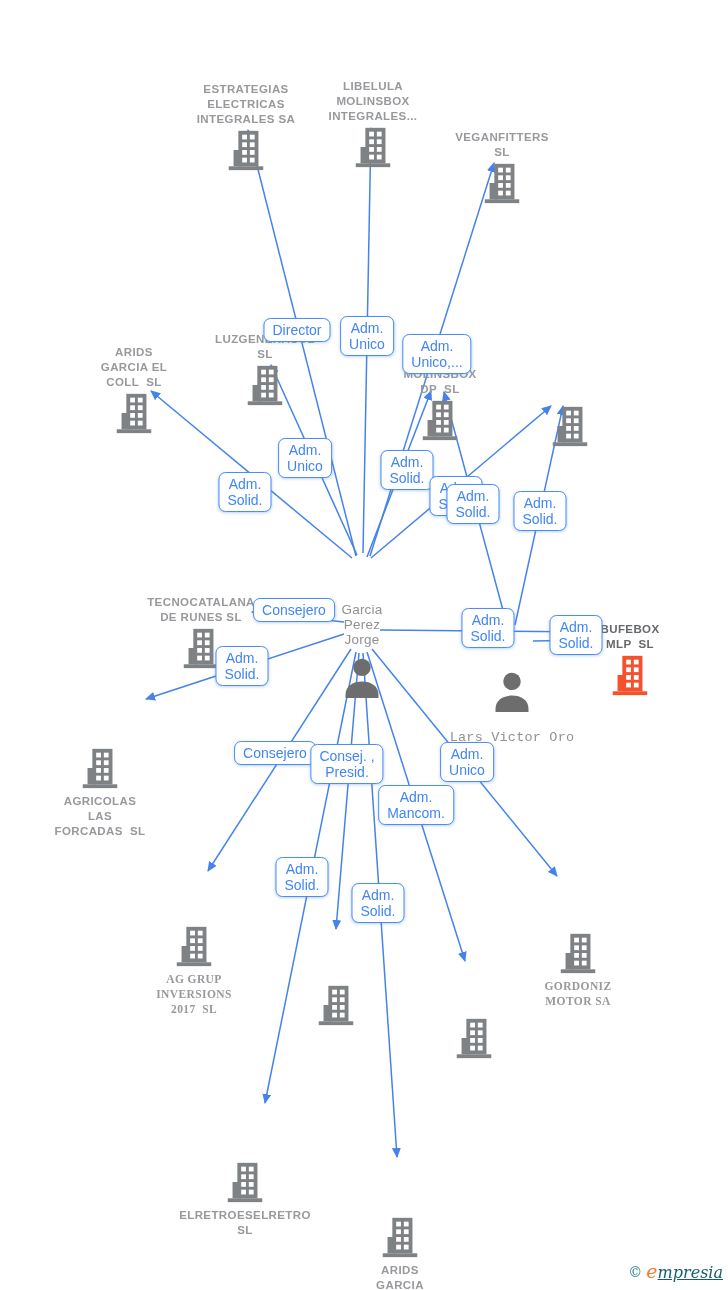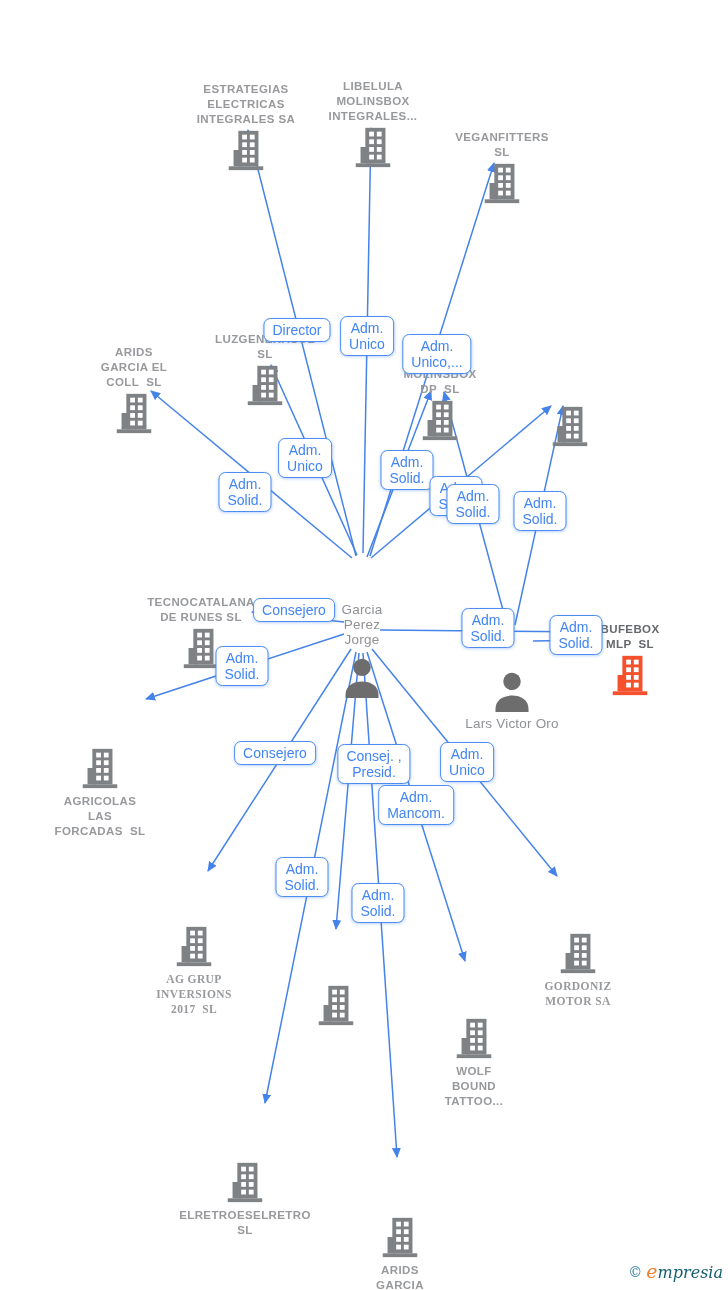--- a/index.html
+++ b/index.html
@@ -14,21 +14,21 @@
   .nname.hl{color:#64676b;}
   .nname.person{font-weight:normal;font-size:13.5px;letter-spacing:.2px;color:#8f9194;}
   .elabel{position:absolute;transform:translate(-50%,-50%);white-space:pre;text-align:center;
           background:#fff;border:1.5px solid #4d8df0;border-radius:7px;
           padding:3px 8px;font-size:14px;line-height:16px;color:#4285f4;
           box-shadow:0 1px 3px rgba(66,133,244,.35);}
   #footer{position:absolute;right:5px;top:1260px;z-index:4;font-family:"DejaVu Serif",serif;
           font-style:italic;font-size:16px;}
   #footer .copy{color:#2b7f9b;font-style:normal;font-size:14px;margin-right:4px;vertical-align:1px;}
   #footer .brand-e{color:#ef7e2e;font-size:19px;}
-  #footer .brand-rest{color:#155e70;}
+  #footer .brand-rest{color:#155e70;text-decoration:underline;}
 </style>
 </head>
 <body>
 
 <div id="canvas">
   <svg id="edges" width="728" height="1290">
     <defs>
       <marker id="arrh" markerWidth="10" markerHeight="9" refX="9" refY="4.5" orient="auto" markerUnits="userSpaceOnUse">
         <path d="M0,0 L10,4.5 L0,9 Z" fill="#4583ea"></path>
       </marker>
@@ -284,23 +284,20 @@
             <rect x="20" y="8" width="5" height="5"></rect>
             <rect x="28" y="8" width="5" height="5"></rect>
             <rect x="20" y="16" width="5" height="5"></rect>
             <rect x="28" y="16" width="5" height="5"></rect>
             <rect x="20" y="24" width="5" height="5"></rect>
             <rect x="28" y="24" width="5" height="5"></rect>
             <rect x="20" y="32" width="5" height="5"></rect>
             <rect x="28" y="32" width="5" height="5"></rect>
           </g>
         </svg></span>
-      <div class="nname" style="left: 394px; top: 1017px;">WOLF
-BOUND
-TATTOO...</div>
       <span class="icon" style="left: 222px; top: 1112px;"><svg width="46" height="46" viewBox="0 0 48 48">
           <rect x="6" y="41" width="36" height="4" fill="#7f8285"></rect>
           <rect x="11" y="24" width="9" height="17" fill="#7f8285"></rect>
           <rect x="16" y="4" width="21" height="37" fill="#7f8285"></rect>
           <g fill="#ffffff">
             <rect x="20" y="8" width="5" height="5"></rect>
             <rect x="28" y="8" width="5" height="5"></rect>
             <rect x="20" y="16" width="5" height="5"></rect>
             <rect x="28" y="16" width="5" height="5"></rect>
             <rect x="20" y="24" width="5" height="5"></rect>
@@ -333,21 +330,21 @@
           <circle cx="24" cy="13.5" r="9.5" fill="#6d6d6d"></circle>
           <path d="M6 47 v-3.5 c0-9.5 8-14.5 18-14.5 s18 5 18 14.5 V47 Z" fill="#6d6d6d"></path>
         </svg></span>
       <div class="nname person" style="left: 282px; top: 555px;">Garcia
 Perez
 Jorge</div>
       <span class="icon" style="left: 490px; top: 622px;"><svg width="44" height="44" viewBox="0 0 48 48">
           <circle cx="24" cy="13.5" r="9.5" fill="#6d6d6d"></circle>
           <path d="M6 47 v-3.5 c0-9.5 8-14.5 18-14.5 s18 5 18 14.5 V47 Z" fill="#6d6d6d"></path>
         </svg></span>
-      <div class="nname person" style="left: 432px; top: 669px;">Lars Victor Oro</div>
+      <div class="nname person" style="left: 432px; top: 683px; font-family: Liberation Mono, monospace;">Lars Victor Oro</div>
     </div>
   <div id="labels">
       <div class="elabel" style="left: 297px; top: 330px; pointer-events: auto;">Director</div>
       <div class="elabel" style="left: 367px; top: 336px; pointer-events: auto;">Adm.
 Unico</div>
       <div class="elabel" style="left: 437px; top: 354px; pointer-events: auto;">Adm.
 Unico,...</div>
       <div class="elabel" style="left: 305px; top: 458px; pointer-events: auto;">Adm.
 Unico</div>
       <div class="elabel" style="left: 407px; top: 470px; pointer-events: auto;">Adm.
@@ -363,21 +360,21 @@
       <div class="elabel" style="left: 294px; top: 610px; pointer-events: auto;">Consejero</div>
       <div class="elabel" style="left: 488px; top: 628px; pointer-events: auto;">Adm.
 Solid.</div>
       <div class="elabel" style="left: 576px; top: 635px; pointer-events: auto;">Adm.
 Solid.</div>
       <div class="elabel" style="left: 242px; top: 666px; pointer-events: auto;">Adm.
 Solid.</div>
       <div class="elabel" style="left: 275px; top: 753px; pointer-events: auto;">Consejero</div>
       <div class="elabel" style="left: 467px; top: 762px; pointer-events: auto;">Adm.
 Unico</div>
-      <div class="elabel" style="left: 347px; top: 764px; pointer-events: auto; margin-left: 27px;">Consej. ,
+      <div class="elabel" style="left: 347px; top: 764px; pointer-events: auto;">Consej. ,
 Presid.</div>
       <div class="elabel" style="left: 416px; top: 805px; pointer-events: auto;">Adm.
 Mancom.</div>
       <div class="elabel" style="left: 302px; top: 877px; pointer-events: auto;">Adm.
 Solid.</div>
       <div class="elabel" style="left: 378px; top: 903px; pointer-events: auto;">Adm.
 Solid.</div>
     </div>
   <div id="footer">
     <span class="copy">©</span><span class="brand-e">e</span><span class="brand-rest">mpresia</span>

